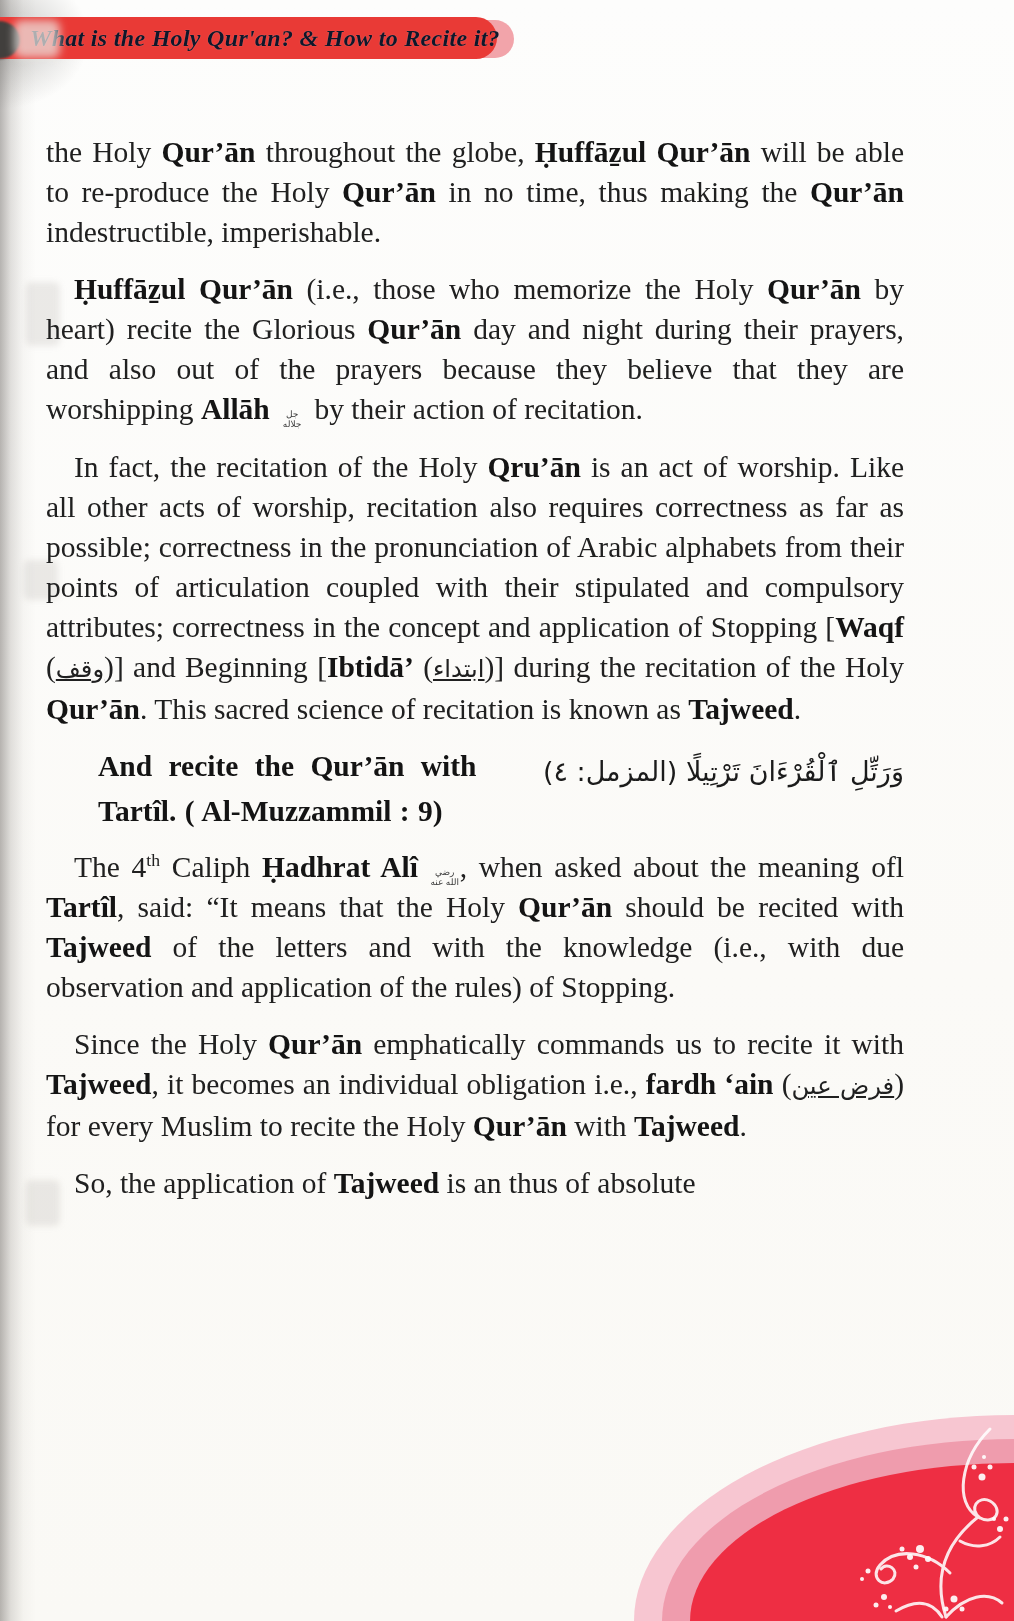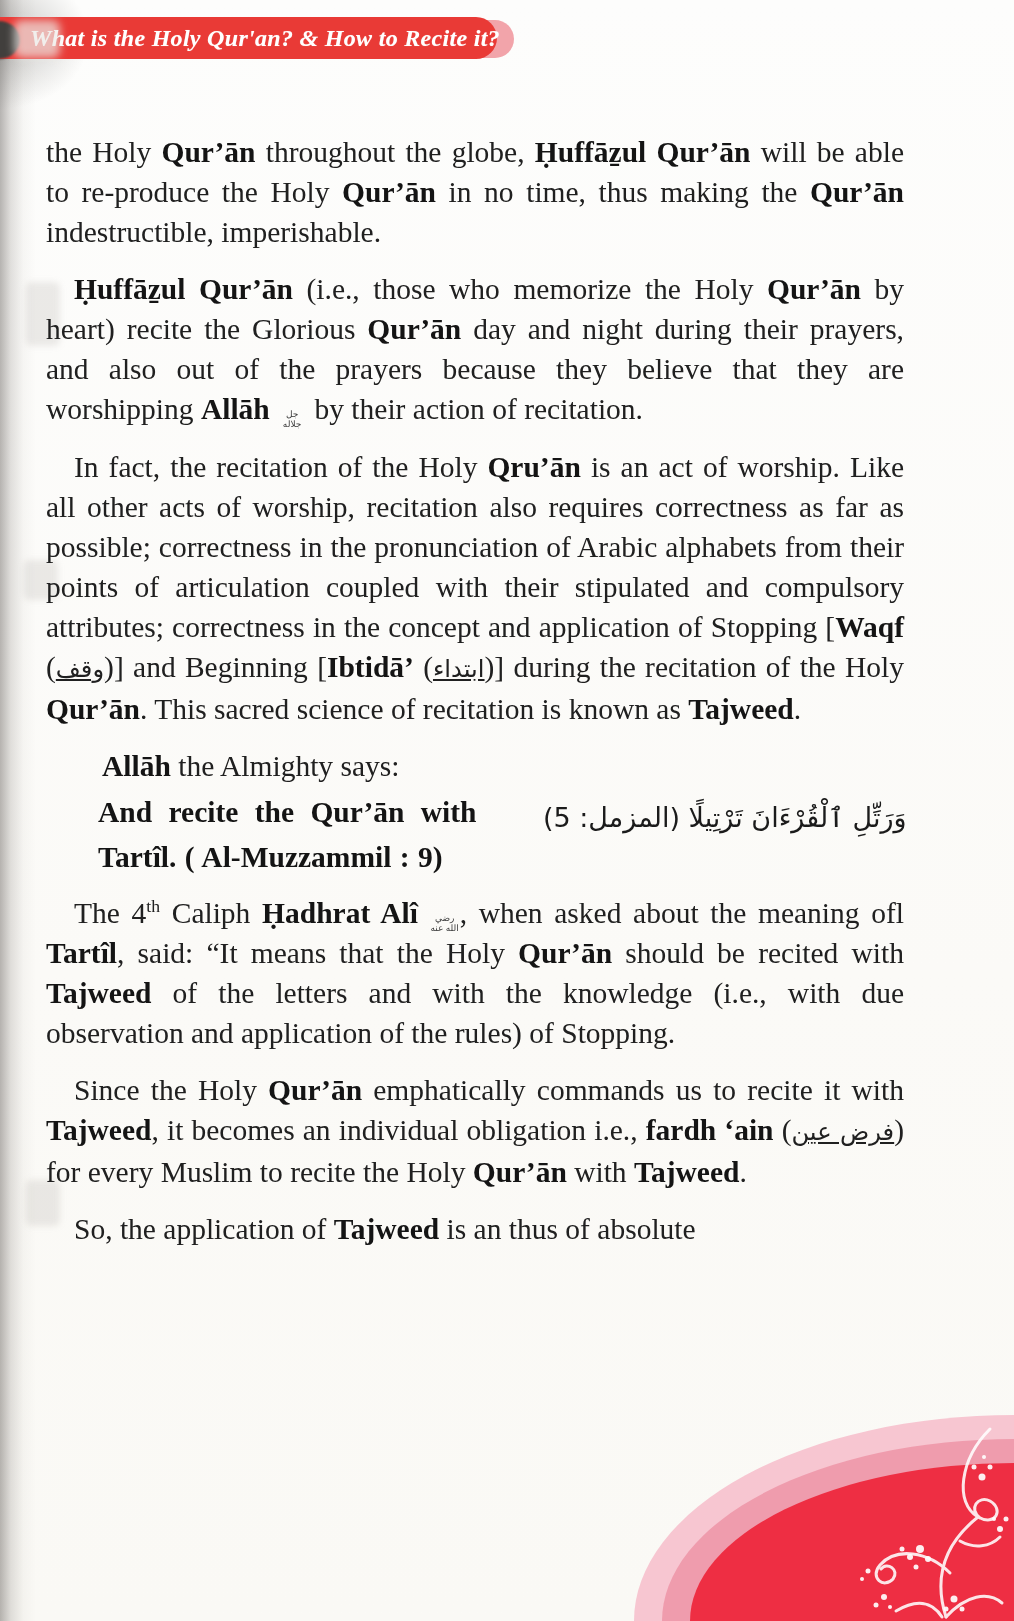--- a/index.html
+++ b/index.html
@@ -62,21 +62,21 @@
   .para{margin:0 0 17px 0;}
   .ind{text-indent:28px;}
   .says{text-indent:56px;margin-bottom:6px;}
   .b{font-weight:700;color:#141414;}
   .u{text-underline-offset:4px;text-decoration-thickness:2px;}
   .sup{vertical-align:super;font-size:.6em;line-height:0;}
   .ar{font-family:"DejaVu Sans", sans-serif;font-size:.82em;text-decoration:underline;}
   .hon{
     display:inline-block;width:30px;font-size:9px;line-height:1.08;
     text-align:center;vertical-align:-8px;
-    font-family:Liberation Serif, serif;color:#3a3a3a;
+    font-family:Liberation Sans, sans-serif;color:#3a3a3a;
     word-spacing:0;letter-spacing:0;white-space:normal;text-indent:0;margin-top:12px;
   }
   
   .verse{display:flex;margin:6px 0 16px 0;}
   .verse-left{flex:1 1 55%;font-weight:700;color:#141414;}
   .verse-en{padding-left:52px;word-spacing:9px;}
   .verse-ref{padding-left:52px;margin-top:5px;word-spacing:1px;}
   .verse-arabic{
     flex:1 1 45%;direction:rtl;text-align:left;
     font-family:"DejaVu Sans", sans-serif;
@@ -98,35 +98,34 @@
 
   <div class="scan-edge"></div>
   <div class="scan-smudge-top"></div>
   <div class="bleed-smudge" style="left:26px;top:282px;height:64px;"></div>
   <div class="bleed-smudge" style="left:24px;top:560px;height:40px;"></div>
   <div class="bleed-smudge" style="left:26px;top:1180px;height:46px;"></div>
 
   <div class="banner-echo" style="background: rgb(242, 164, 170);"></div>
   <div class="banner-dot"></div>
   <div class="banner" style="background: rgb(233, 58, 54);">
-    <span class="banner-title" style="color: #ffffff;">What is the Holy Qur'an? &amp; How to Recite it?</span>
+    <span class="banner-title" style="color: #0f172a;">What is the Holy Qur'an? &amp; How to Recite it?</span>
   </div>
   <div class="banner-smear"></div>
 
   <div class="article" id="article" style="color: rgb(32, 32, 32);">
       <p class="para"><span>the Holy </span><span class="b">Qur’ān</span><span> throughout the globe, </span><span class="b">Ḥuffāẕul Qur’ān</span><span> will be able to re-produce the Holy </span><span class="b">Qur’ān</span><span> in no time, thus making the </span><span class="b">Qur’ān</span><span> indestructible, imperishable.</span></p>
       <p class="para ind"><span class="b">Ḥuffāẕul Qur’ān</span><span> (i.e., those who memorize the Holy </span><span class="b">Qur’ān</span><span> by heart) recite the Glorious </span><span class="b">Qur’ān</span><span> day and night during their prayers, and also out of the prayers because they believe that they are worshipping </span><span class="b">Allāh</span><span> </span><span class="hon">جل جلاله</span><span> by their action of recitation.</span></p>
       <p class="para ind"><span>In fact, the recitation of the Holy </span><span class="b">Qru’ān</span><span> is an act  of worship. Like all other acts of worship, recitation also requires correctness as far as possible; correctness in the pronunciation of Arabic alphabets from their points of articulation coupled with their stipulated and compulsory attributes; correctness in the concept and application of Stopping [</span><span class="b">Waqf</span><span> (</span><span class="ar">وقف</span><span>)] and Beginning [</span><span class="b">Ibtidā’</span><span> (</span><span class="ar">ابتداء</span><span>)] during the recitation of the Holy </span><span class="b">Qur’ān</span><span>. This sacred science of recitation is known as </span><span class="b">Tajweed</span><span>.</span></p>
-      <p class="para says"><span class="b">Allāh</span><span> the Almighty says:</span></p>
       <div class="verse">
         <div class="verse-left">
           <div class="verse-en">And recite the Qur’ān with</div>
           <div class="verse-ref">Tartîl. ( Al-Muzzammil : 9)</div>
         </div>
-        <div class="verse-arabic">وَرَتِّلِ ٱلْقُرْءَانَ تَرْتِيلًا (المزمل: 5)</div>
+        <div class="verse-arabic">وَرَتِّلِ ٱلْقُرْءَانَ تَرْتِيلًا (المزمل: ٤)</div>
       </div>
       <p class="para ind"><span>The 4</span><span class="sup">th</span><span> Caliph </span><span class="b">Ḥa</span><span class="b u">dh</span><span class="b">rat Alî</span><span> </span><span class="hon">رضي الله عنه</span><span>, when asked about the meaning ofl </span><span class="b">Tartîl</span><span>, said: “It means that the Holy </span><span class="b">Qur’ān</span><span> should be recited with </span><span class="b">Tajweed</span><span> of the letters and with the knowledge (i.e., with due observation and application of the rules) of Stopping.</span></p>
       <p class="para ind"><span>Since the Holy </span><span class="b">Qur’ān</span><span> emphatically commands us to recite it with </span><span class="b">Tajweed</span><span>, it becomes an individual obligation i.e., </span><span class="b">far</span><span class="b u">dh</span><span class="b"> ‘ain</span><span> (</span><span class="ar">فرض عين</span><span>) for every Muslim to recite the Holy </span><span class="b">Qur’ān</span><span> with </span><span class="b">Tajweed</span><span>.</span></p>
       <p class="para ind"><span>So, the application of </span><span class="b">Tajweed</span><span> is an thus of absolute</span></p>
     </div>
 
   <div class="corner">
     <div class="c-band c1" style="background: rgb(247, 198, 209);"></div>
     <div class="c-band c2" style="background: rgb(239, 156, 173);"></div>
     <div class="c-band c3" style="background: rgb(238, 46, 67);"></div>

